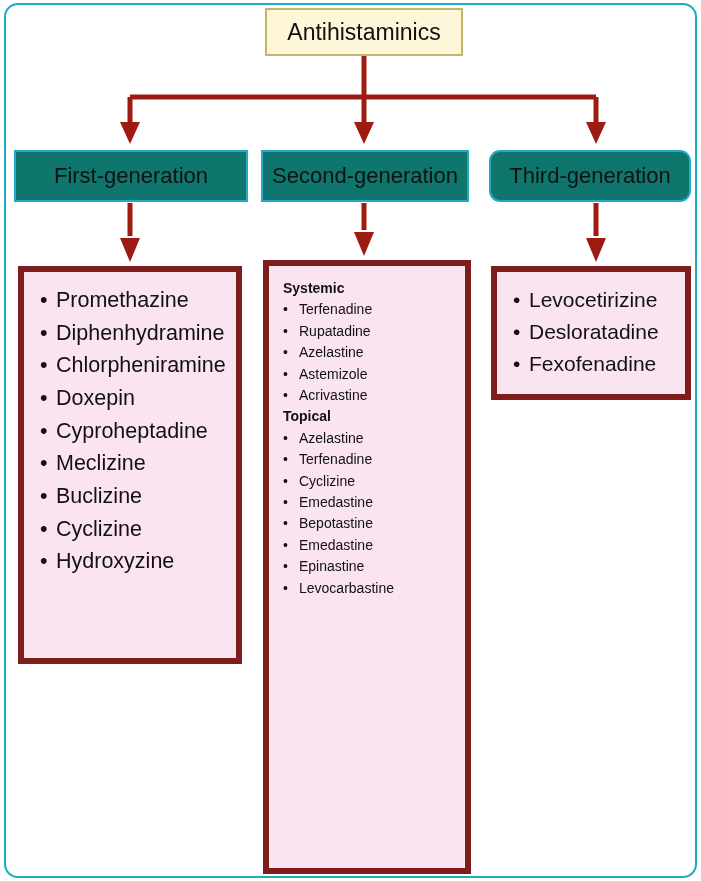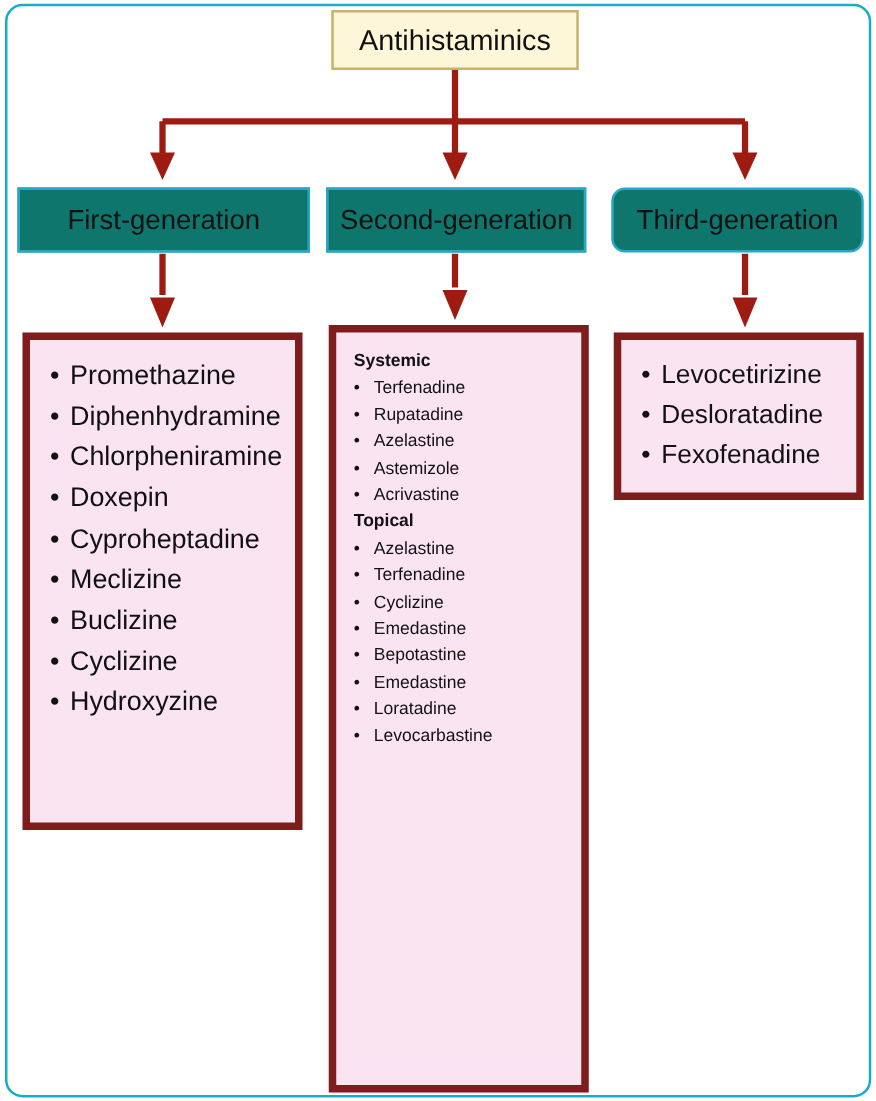--- a/index.html
+++ b/index.html
@@ -170,21 +170,21 @@
         <li class="bullet">Azelastine</li>
         <li class="bullet">Astemizole</li>
         <li class="bullet">Acrivastine</li>
         <li class="heading">Topical</li>
         <li class="bullet">Azelastine</li>
         <li class="bullet">Terfenadine</li>
         <li class="bullet">Cyclizine</li>
         <li class="bullet">Emedastine</li>
         <li class="bullet">Bepotastine</li>
         <li class="bullet">Emedastine</li>
-        <li class="bullet">Loratadine</li>
+        <li class="bullet">Epinastine</li>
         <li class="bullet">Levocarbastine</li>
       </ul>
   </div>
 
   <div class="listbox lb3">
     <ul class="items">
         <li class="bullet">Levocetirizine</li>
         <li class="bullet">Desloratadine</li>
         <li class="bullet">Fexofenadine</li>
       </ul>

